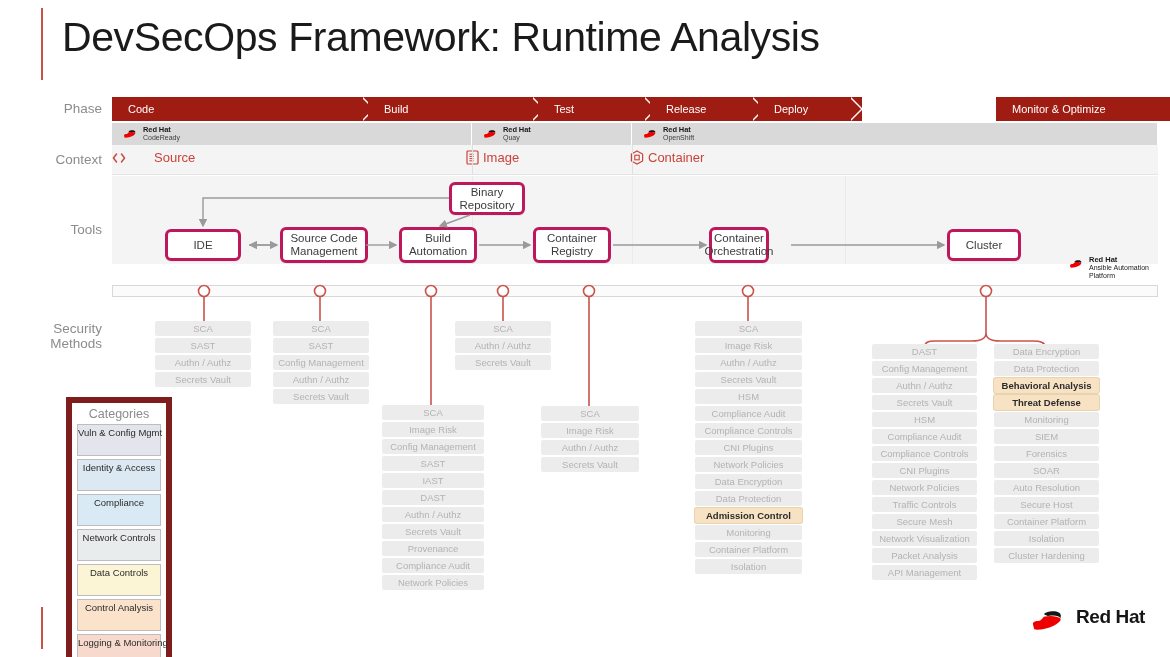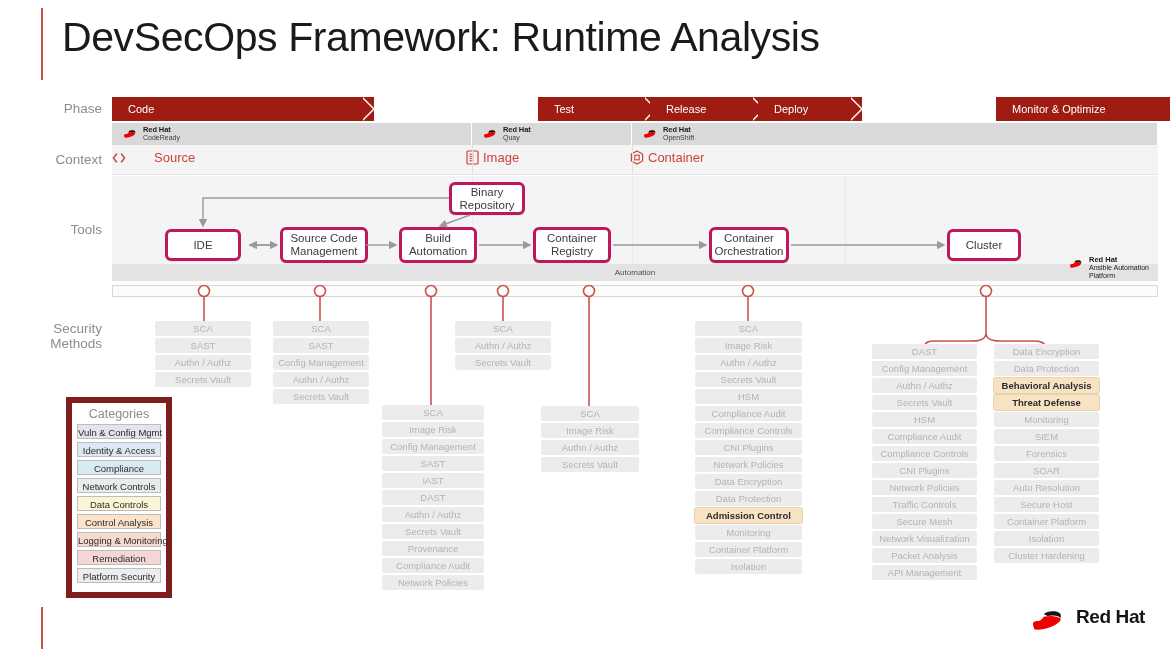--- a/index.html
+++ b/index.html
@@ -126,21 +126,21 @@
     box-shadow: 0 0 0 1px #e8d2b0;
   }
 
   
   .legend {
     position: absolute; left: 66px; top: 397px; width: 106px;
     background: #ffffff; border: 6px solid #7f1d1d; padding: 4px 5px 6px 5px;
   }
   .legend-title { font-size: 12.5px; color: #8c8c8c; text-align: center; margin-bottom: 3px; }
   .legend-item {
-    height: 15px; margin-bottom: 3px;
+    height: 32px; margin-bottom: 3px;
     font-size: 9.5px; line-height: 15px; text-align: center; color: #2b2b2b;
     border: 1px solid #bdbdbd; white-space: nowrap;
   }
 
   
   .bottom-logo { position: absolute; left: 1028px; top: 603px; display: flex; align-items: center; }
   .bottom-logo .txt { font-size: 19px; font-weight: bold; color: #151515; margin-left: 6px; letter-spacing: -0.4px; }
 
   svg.overlay { position: absolute; left: 0; top: 0; width: 1170px; height: 657px; pointer-events: none; }
 </style>
@@ -157,20 +157,21 @@
   <div class="row-label" id="lbl-phase">Phase</div>
   <div class="row-label" id="lbl-context">Context</div>
   <div class="row-label" id="lbl-tools">Tools</div>
   <div class="row-label" id="lbl-sec">
     <div>Security</div>
     <div>Methods</div>
   </div>
 
   <div class="phase-bar" id="phase-bar">
       <div class="chev" style="left: 0px; width: 262px;"><span>Code</span><span class="notch"></span></div>
+      <div class="chev" style="left: 256px; width: 176px;"><span>Build</span><span class="notch"></span></div>
       <div class="chev" style="left: 426px; width: 118px;"><span>Test</span><span class="notch"></span></div>
       <div class="chev" style="left: 538px; width: 114px;"><span>Release</span><span class="notch"></span></div>
       <div class="chev" style="left: 646px; width: 104px;"><span>Deploy</span><span class="notch"></span></div>
       <div class="chev" style="left: 884px; width: 174px;"><span>Monitor &amp; Optimize</span></div>
     </div>
 
   <div class="ctx-band" id="ctx-band">
       <div class="ctx-seg" style="left: 0px; width: 360px;">
         <div class="rh-logo">
           <svg class="rh-hat" viewBox="0 0 34 22">
@@ -240,32 +241,31 @@
       </div>
       <div class="tool-box" style="left: 168px; top: 51px; width: 88px; height: 36px;">
         <span>Source Code Management</span>
       </div>
       <div class="tool-box" style="left: 287px; top: 51px; width: 78px; height: 36px;">
         <span>Build Automation</span>
       </div>
       <div class="tool-box" style="left: 421px; top: 51px; width: 78px; height: 36px;">
         <span>Container Registry</span>
       </div>
-      <div class="tool-box" style="left: 597px; top: 51px; width: 80px; height: 36px;">
+      <div class="tool-box" style="left: 597px; top: 51px; width: 60px; height: 36px;">
         <span>Container Orchestration</span>
       </div>
       <div class="tool-box" style="left: 835px; top: 53px; width: 74px; height: 32px;">
         <span>Cluster</span>
       </div>
       <div class="tool-box" style="left: 337px; top: 6px; width: 76px; height: 33px;">
         <span>Binary Repository</span>
       </div>
     </div>
 
-  <div class="autom-bar">Automation</div>
 
   <div class="ansible-logo">
     <svg class="rh-hat" viewBox="0 0 34 22">
       <path d="M10 14c-3 0-6 .6-6 2.4 0 .4.1.8.2 1.2l.6 2.5c.1.5.3 1.2 2.6 1.2 3.6 0 9-1.1 13.4-3.3 3-1.5 5.6-3.6 5.6-5 0-.3-.1-.6-.3-.9-1.3-1.3-4.6-2-7.6-2-1.9 0-4 .2-5.8.7-.9 1.6-2 2.6-2.7 2.6z" fill="#ee0000"></path>
       <path d="M26.1 12.1c.4-1.3.5-1.7.5-2.2 0-2.3-2.6-3.6-6-3.6-3.8 0-7.6 1.4-7.6 2.3 0 .2.1.3.3.4 1.1.5 2.6 1.2 2.6 1.2s2.2-.4 4.6-.4c3 0 5.2.8 5.6 2.3z" fill="#151515"></path>
     </svg>
     <div class="ansible-txt">
       <b>Red Hat</b>
       <div>Ansible Automation</div>
       <div>Platform</div>

